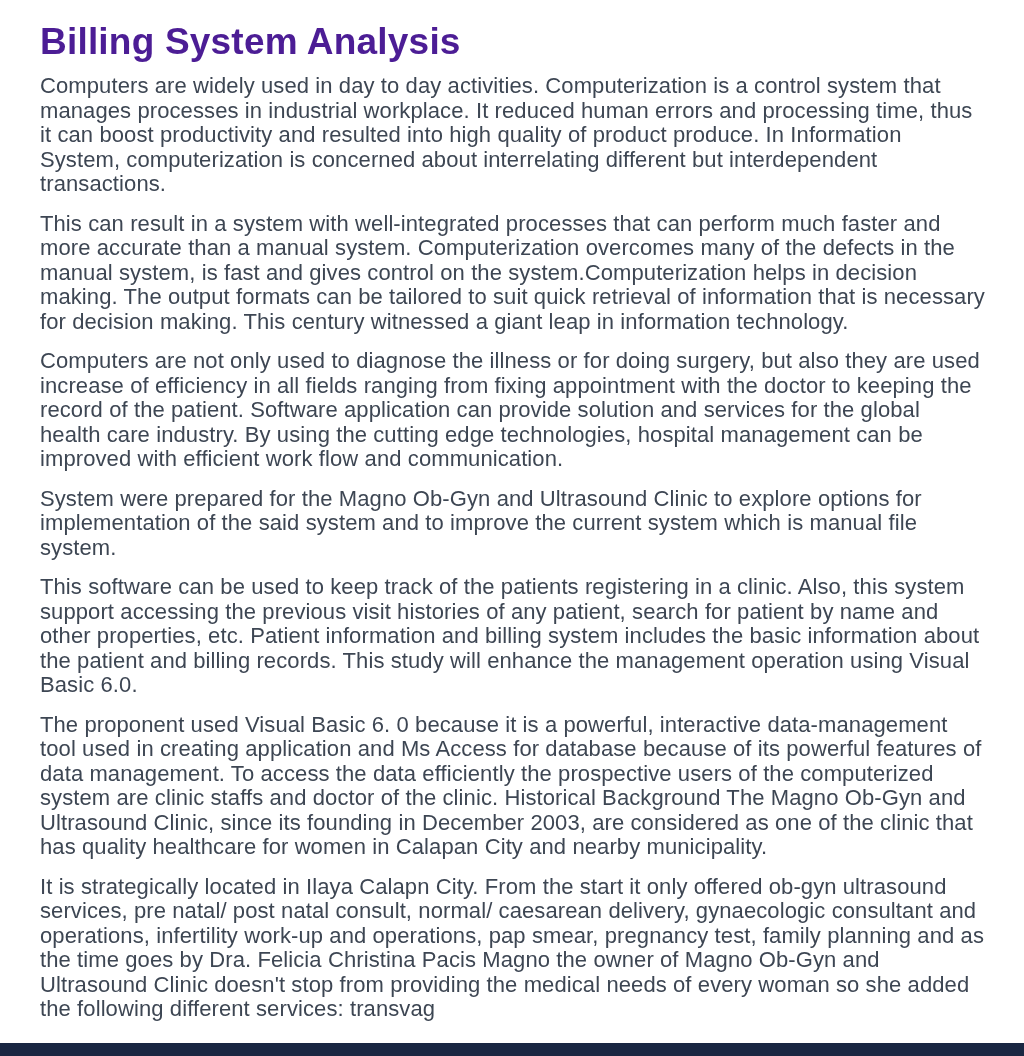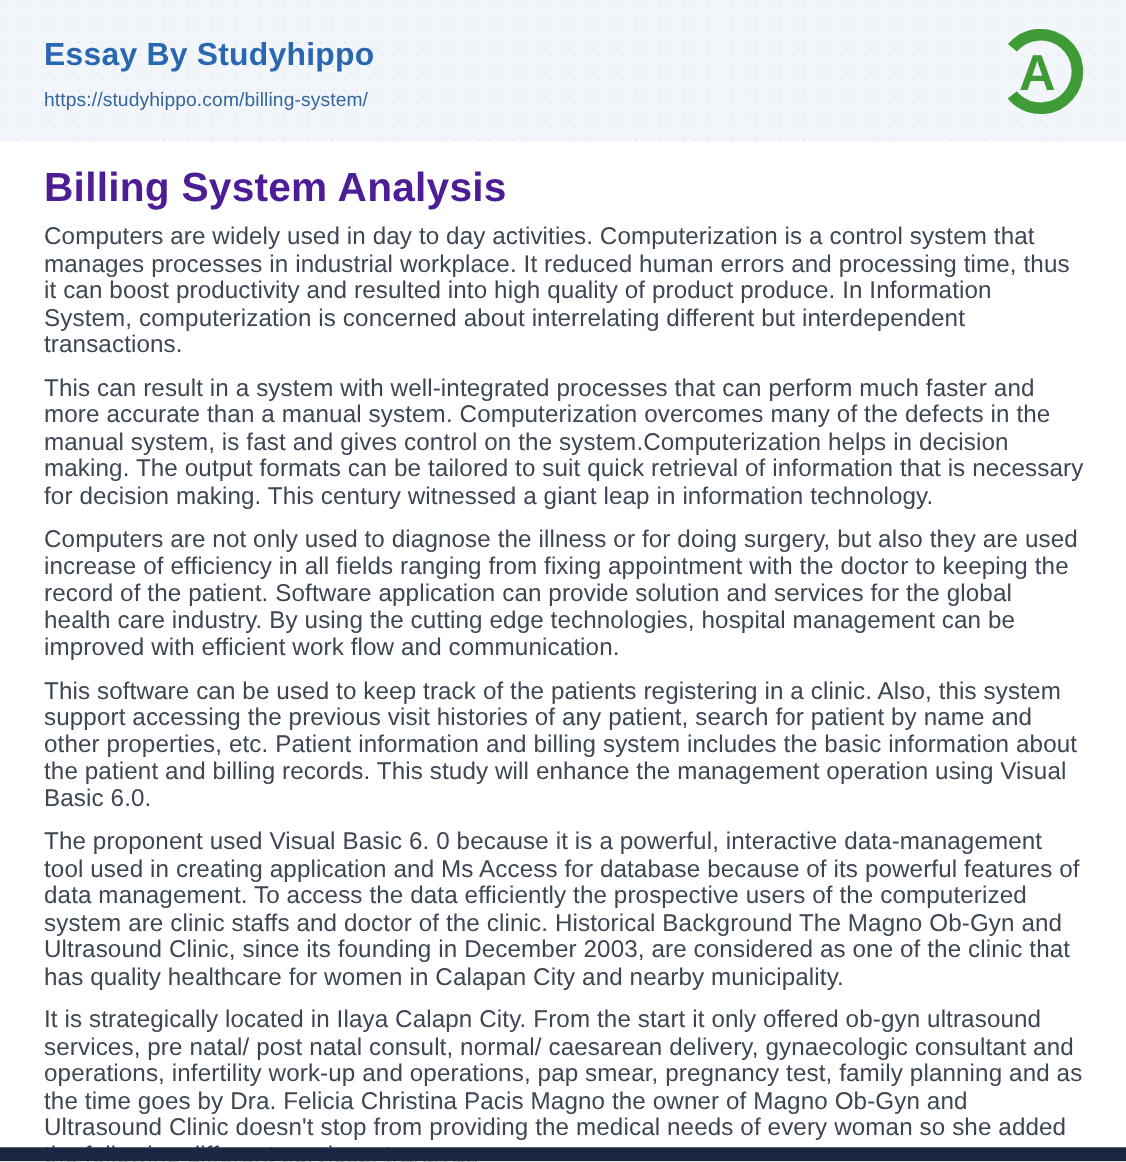--- a/index.html
+++ b/index.html
@@ -89,40 +89,27 @@
     width: 1024px;
     height: 13px;
     background: #1a2742;
   }
 </style>
 </head>
 <body>
 
 <div class="page">
 
-  <div class="header">
-    <div class="header-text">
-      <div class="brand">Essay By Studyhippo</div>
-      <a class="essay-url" href="#">https://studyhippo.com/billing-system/</a>
-    </div>
-    <div class="logo">
-      <span>
-        <svg width="88" height="88" viewBox="0 0 100 100">
-          <circle cx="50" cy="50" r="38" fill="none" stroke="#3f9b35" stroke-width="12" stroke-dasharray="185.7 53.1" transform="rotate(220 50 50)"></circle>
-        </svg>
-      </span>
-      <span class="logo-letter">A</span>
-    </div>
-  </div>
 
   <div class="article">
     <h1>Billing System Analysis</h1>
     <p>Computers are widely used in day to day activities. Computerization is a control system that manages processes in industrial workplace. It reduced human errors and processing time, thus it can boost productivity and resulted into high quality of product produce. In Information System, computerization is concerned about interrelating different but interdependent transactions.</p>
     <p>This can result in a system with well-integrated processes that can perform much faster and more accurate than a manual system. Computerization overcomes many of the defects in the manual system, is fast and gives control on the system.Computerization helps in decision making. The output formats can be tailored to suit quick retrieval of information that is necessary for decision making. This century witnessed a giant leap in information technology.</p>
     <p>Computers are not only used to diagnose the illness or for doing surgery, but also they are used increase of efficiency in all fields ranging from fixing appointment with the doctor to keeping the record of the patient. Software application can provide solution and services for the global health care industry. By using the cutting edge technologies, hospital management can be improved with efficient work flow and communication.</p>
+    <p>System were prepared for the Magno Ob-Gyn and Ultrasound Clinic to explore options for implementation of the said system and to improve the current system which is manual file system.</p>
     <p>This software can be used to keep track of the patients registering in a clinic. Also, this system support accessing the previous visit histories of any patient, search for patient by name and other properties, etc. Patient information and billing system includes the basic information about the patient and billing records. This study will enhance the management operation using Visual Basic 6.0.</p>
     <p>The proponent used Visual Basic 6. 0 because it is a powerful, interactive data-management tool used in creating application and Ms Access for database because of its powerful features of data management. To access the data efficiently the prospective users of the computerized system are clinic staffs and doctor of the clinic. Historical Background The Magno Ob-Gyn and Ultrasound Clinic, since its founding in December 2003, are considered as one of the clinic that has quality healthcare for women in Calapan City and nearby municipality.</p>
     <p>It is strategically located in Ilaya Calapn City. From the start it only offered ob-gyn ultrasound services, pre natal/ post natal consult, normal/ caesarean delivery, gynaecologic consultant and operations, infertility work-up and operations, pap smear, pregnancy test, family planning and as the time goes by Dra. Felicia Christina Pacis Magno the owner of Magno Ob-Gyn and Ultrasound Clinic doesn't stop from providing the medical needs of every woman so she added the following different services: transvag</p>
   </div>
 
   <div class="footer-bar"></div>
 
 </div>
 
 </body></html>

